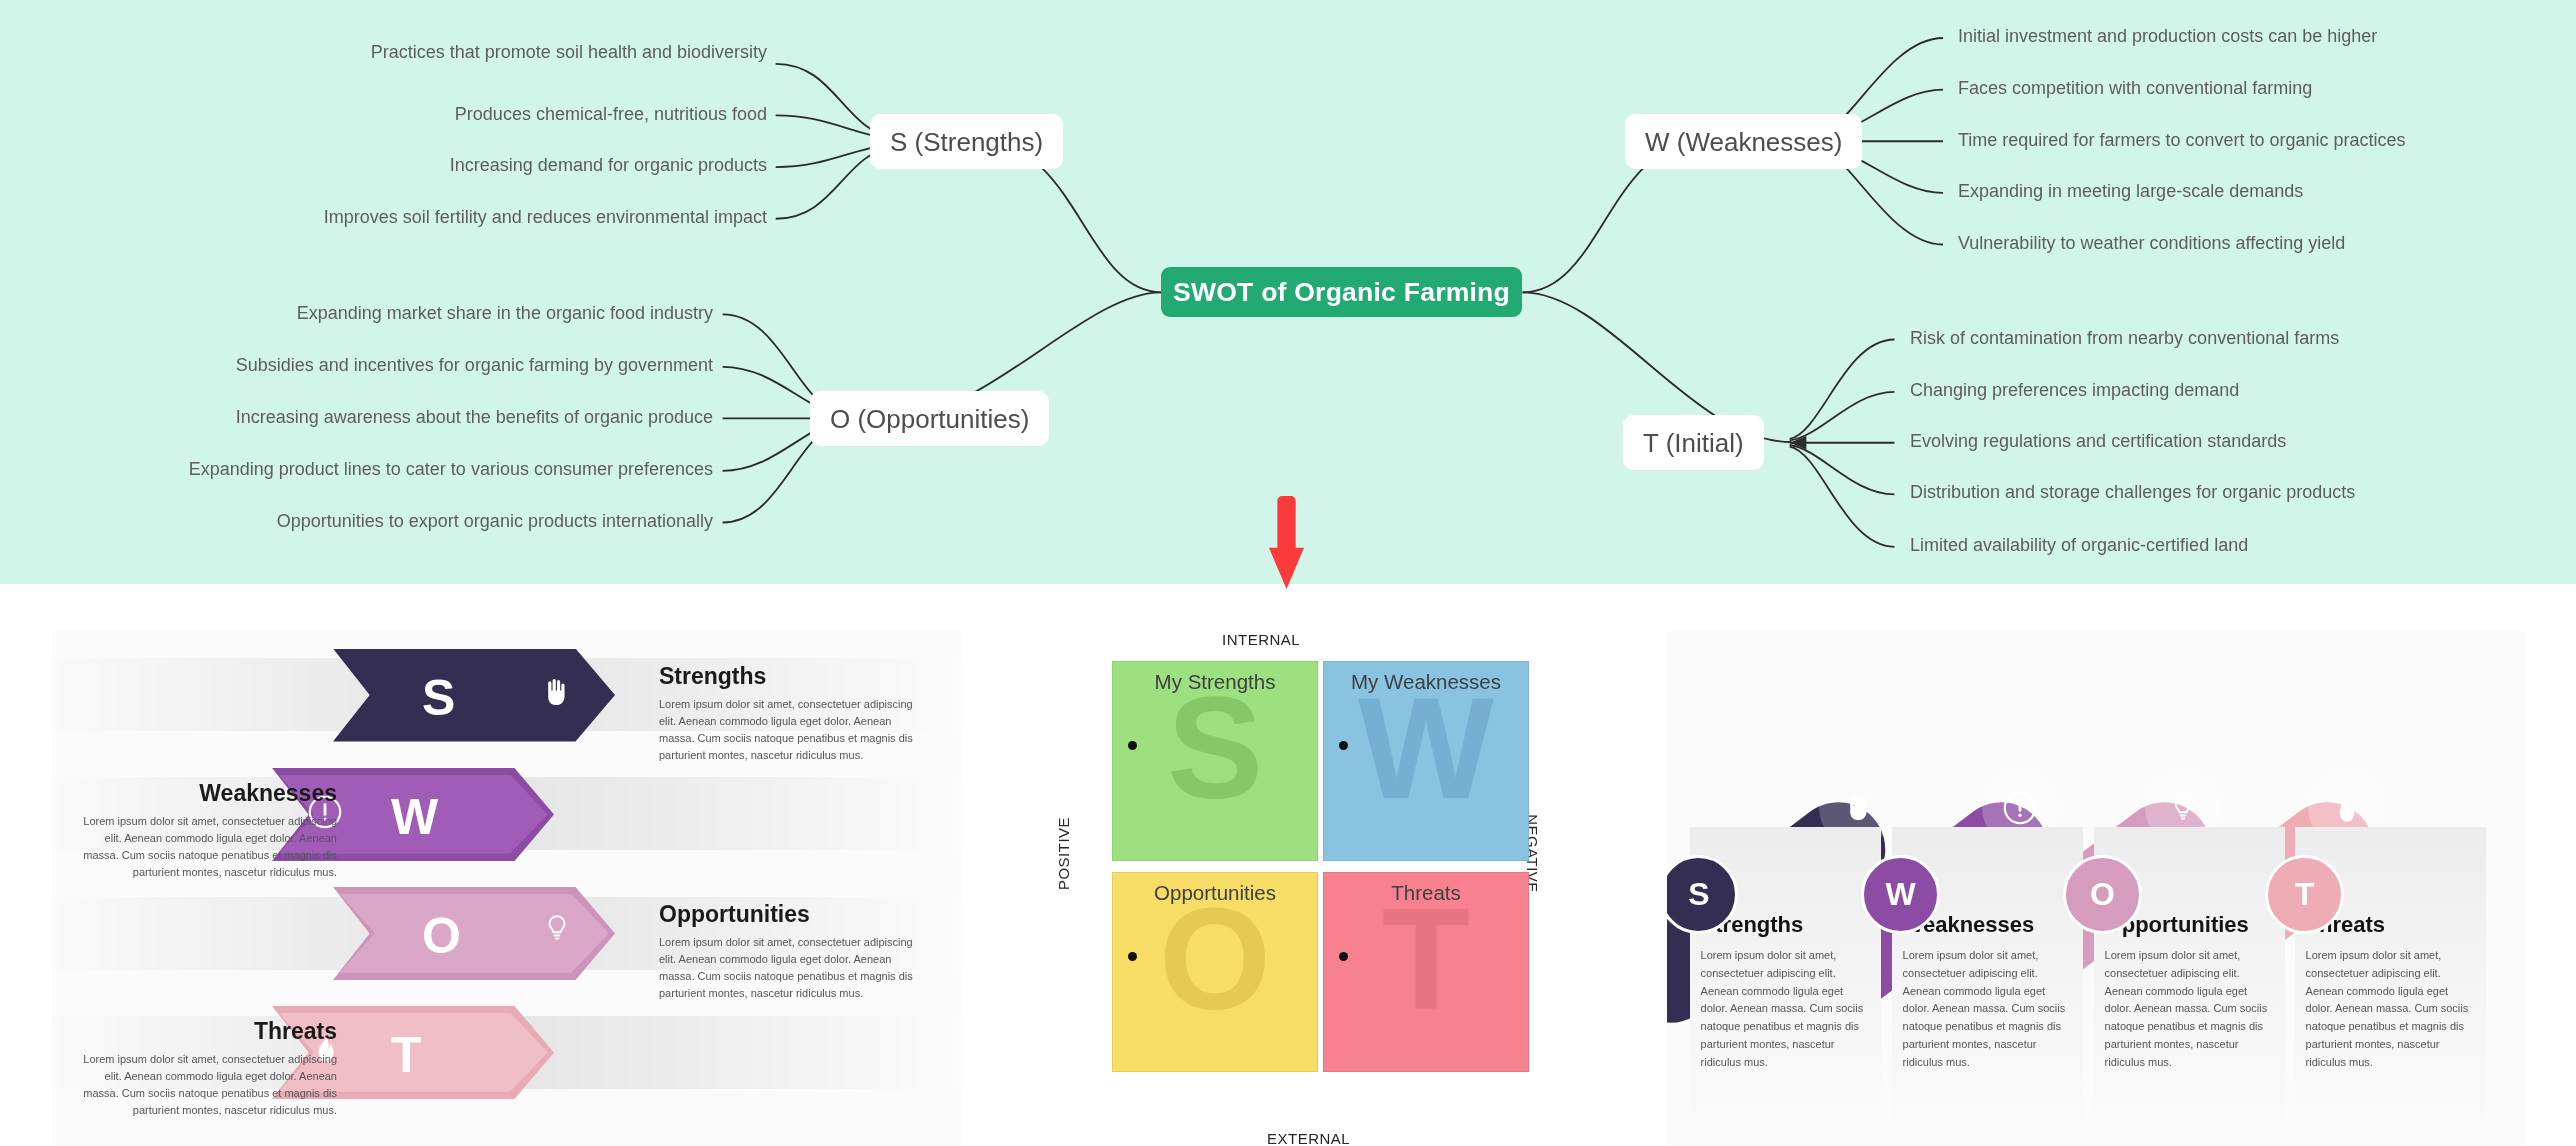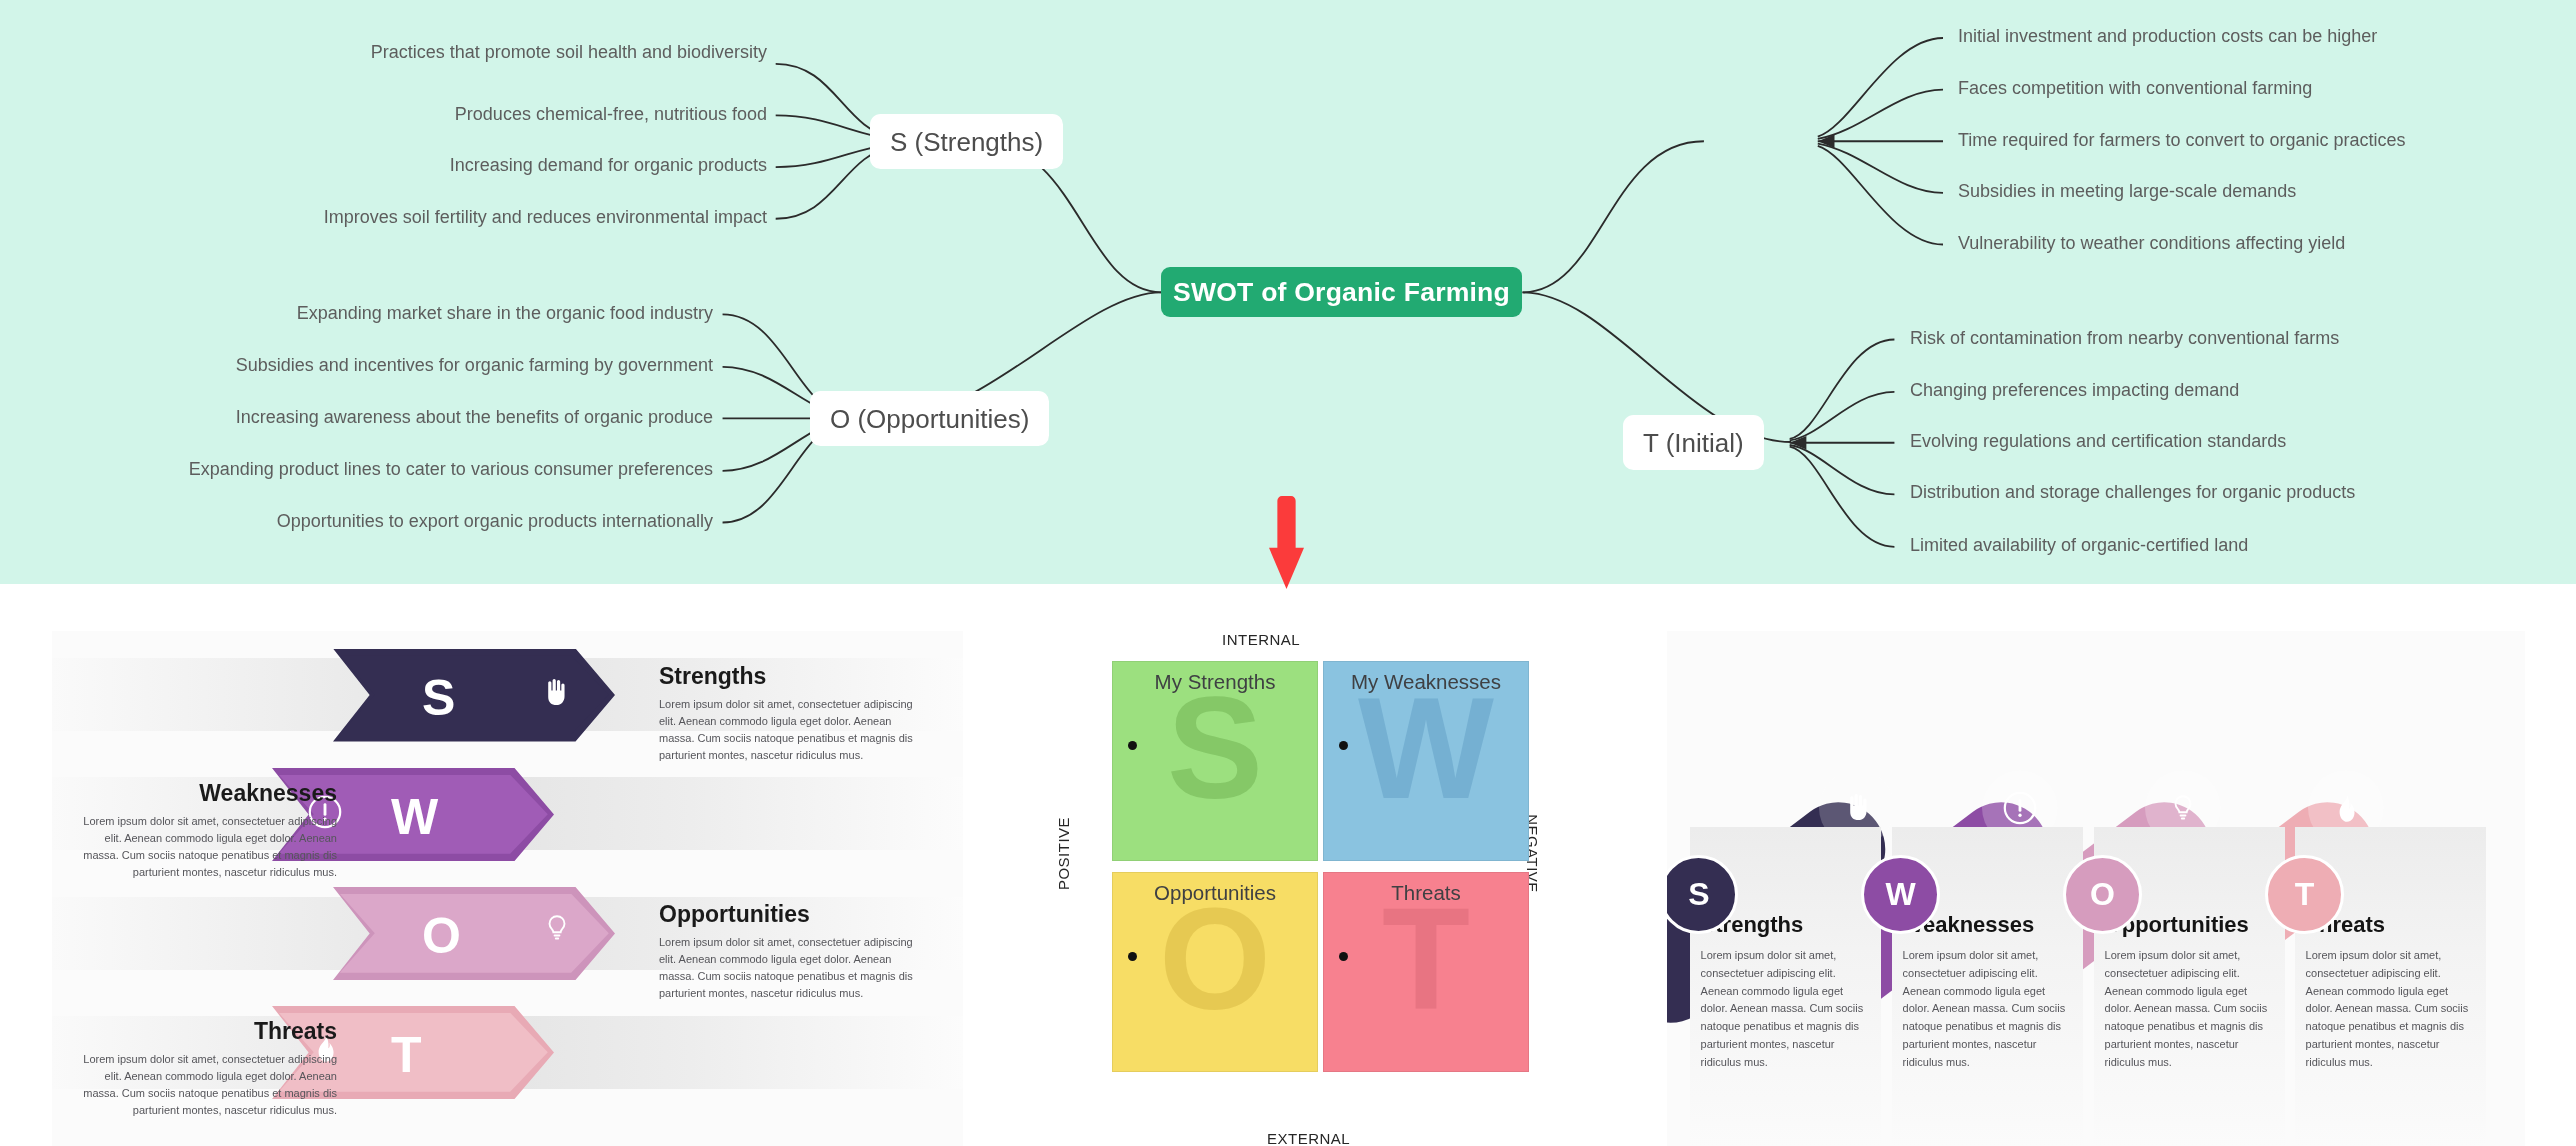--- a/index.html
+++ b/index.html
@@ -142,36 +142,39 @@
       </g>
     </svg>
 
     <div class="mm-root" style="left:1161px; top:267px; width:361px; height:50px;">
       <span>SWOT of Organic Farming</span>
     </div>
 
     <div class="mm-node" style="left:870px; top:114px; height:55px;">
       <span>S (Strengths)</span>
     </div>
+    <div class="mm-node" style="left:1625px; top:114px; height:55px;">
+      <span>W (Weaknesses)</span>
+    </div>
     <div class="mm-node" style="left:810px; top:391px; height:55px;">
       <span>O (Opportunities)</span>
     </div>
     <div class="mm-node" style="left:1623px; top:415px; height:55px;">
       <span>T (Initial)</span>
     </div>
 
     <div class="mm-leaf r" style="right:1809px; top:43px;">Practices that promote soil health and biodiversity</div>
     <div class="mm-leaf r" style="right:1809px; top:105px;">Produces chemical-free, nutritious food</div>
     <div class="mm-leaf r" style="right:1809px; top:156px;">Increasing demand for organic products</div>
     <div class="mm-leaf r" style="right:1809px; top:208px;">Improves soil fertility and reduces environmental impact</div>
 
     <div class="mm-leaf l" style="left:1958px; top:27px;">Initial investment and production costs can be higher</div>
     <div class="mm-leaf l" style="left:1958px; top:79px;">Faces competition with conventional farming</div>
     <div class="mm-leaf l" style="left:1958px; top:131px;">Time required for farmers to convert to organic practices</div>
-    <div class="mm-leaf l" style="left:1958px; top:182px;">Subsidies in meeting large-scale demands</div>
+    <div class="mm-leaf l" style="left:1958px; top:182px;">Expanding in meeting large-scale demands</div>
     <div class="mm-leaf l" style="left:1958px; top:234px;">Vulnerability to weather conditions affecting yield</div>
 
     <div class="mm-leaf r" style="right:1863px; top:356px;">Subsidies and incentives for organic farming by government</div>
     <div class="mm-leaf r" style="right:1863px; top:304px;">Expanding market share in the organic food industry</div>
     <div class="mm-leaf r" style="right:1863px; top:408px;">Increasing awareness about the benefits of organic produce</div>
     <div class="mm-leaf r" style="right:1863px; top:460px;">Expanding product lines to cater to various consumer preferences</div>
     <div class="mm-leaf r" style="right:1863px; top:512px;text-align:right;">Opportunities to export organic products internationally</div>
 
     <div class="mm-leaf l" style="left:1910px; top:329px;">Risk of contamination from nearby conventional farms</div>
     <div class="mm-leaf l" style="left:1910px; top:381px;">Changing preferences impacting demand</div>

